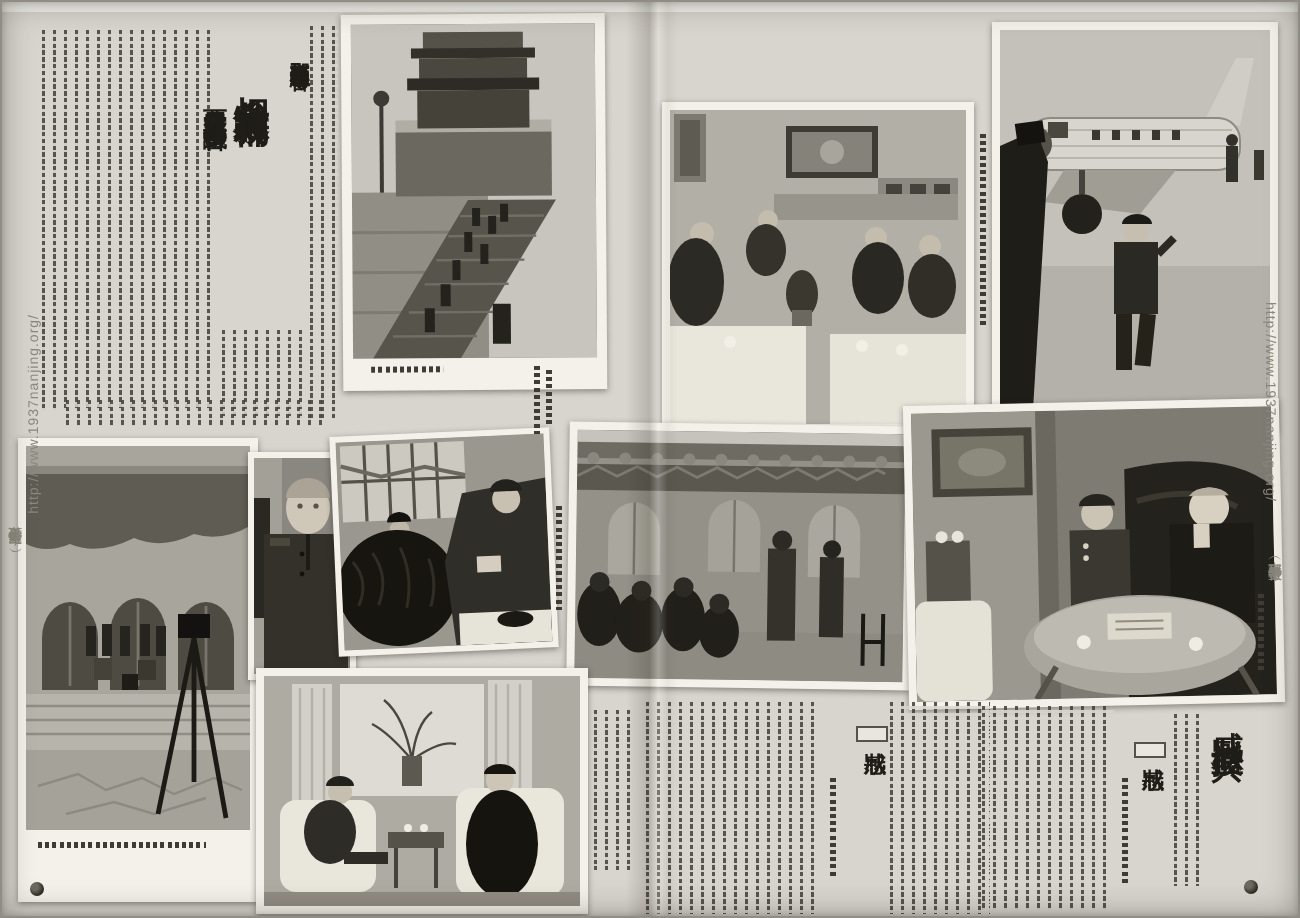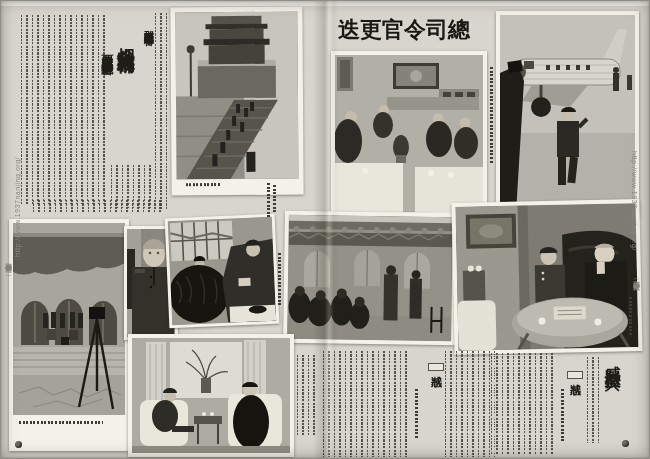--- a/index.html
+++ b/index.html
@@ -191,21 +191,20 @@
         <rect x="62" y="78" width="28" height="8" fill="#55524a"></rect>
         <path d="M66,86 v20 M86,86 v20" stroke="#44423a" stroke-width="2"></path>
         <circle cx="72" cy="76" r="2" fill="#efede2"></circle>
           <circle cx="80" cy="76" r="2" fill="#efede2"></circle>
         <rect y="108" width="158" height="7" fill="#8f8c83"></rect>
       </svg>
     </div>
   </figure>
   <div class="tcol" style="left:296px;top:354px;width:22px;height:80px;"></div>
 
-  <div class="pagetitle">迭更官令司總</div>
 
   <figure class="card" style="left:330px;top:50px;width:156px;height:165px;margin:0;">
     <div class="ph" style="inset:4px;">
       <svg viewBox="0 0 148 157" preserveAspectRatio="none">
         <rect width="148" height="157" fill="#b2afa7"></rect>
         <rect x="2" y="2" width="16" height="34" fill="#7d7a71"></rect>
           <rect x="5" y="5" width="10" height="28" fill="#5e5b53"></rect>
         <rect x="58" y="8" width="46" height="26" fill="#3e3b34"></rect>
           <rect x="61" y="11" width="40" height="20" fill="#85827a"></rect>
         <circle cx="81" cy="21" r="6" fill="#a8a59d"></circle>

